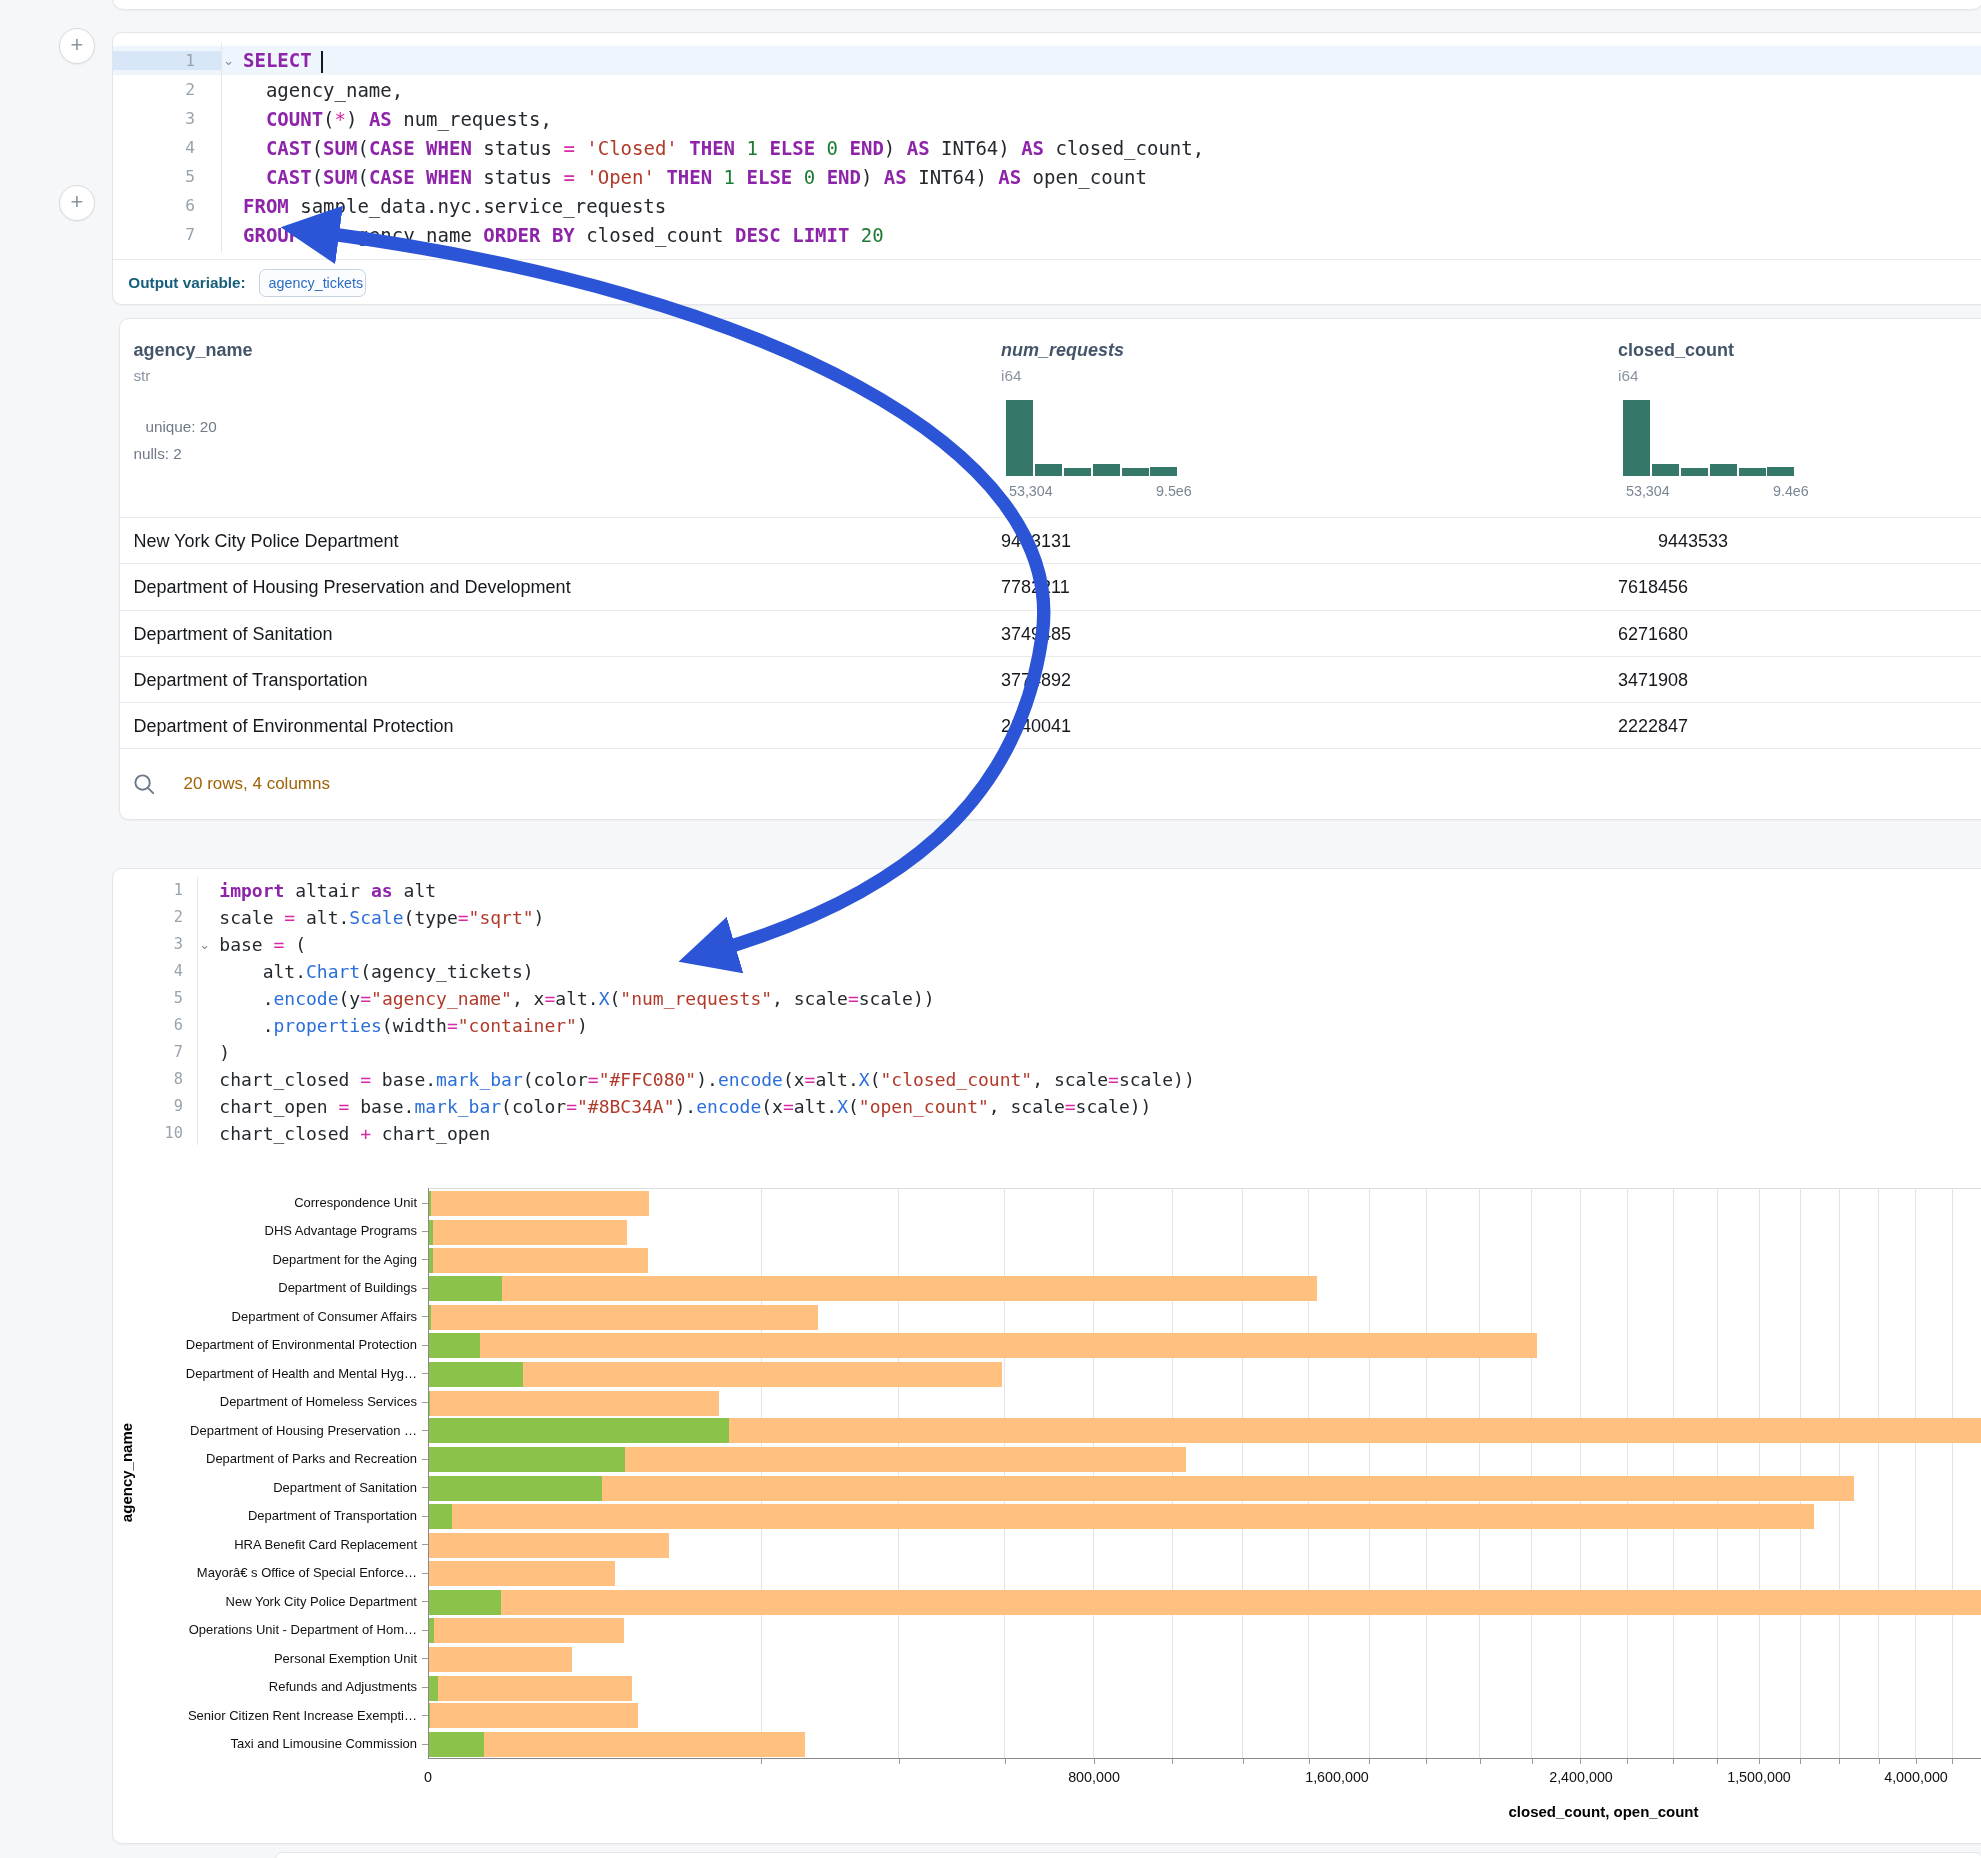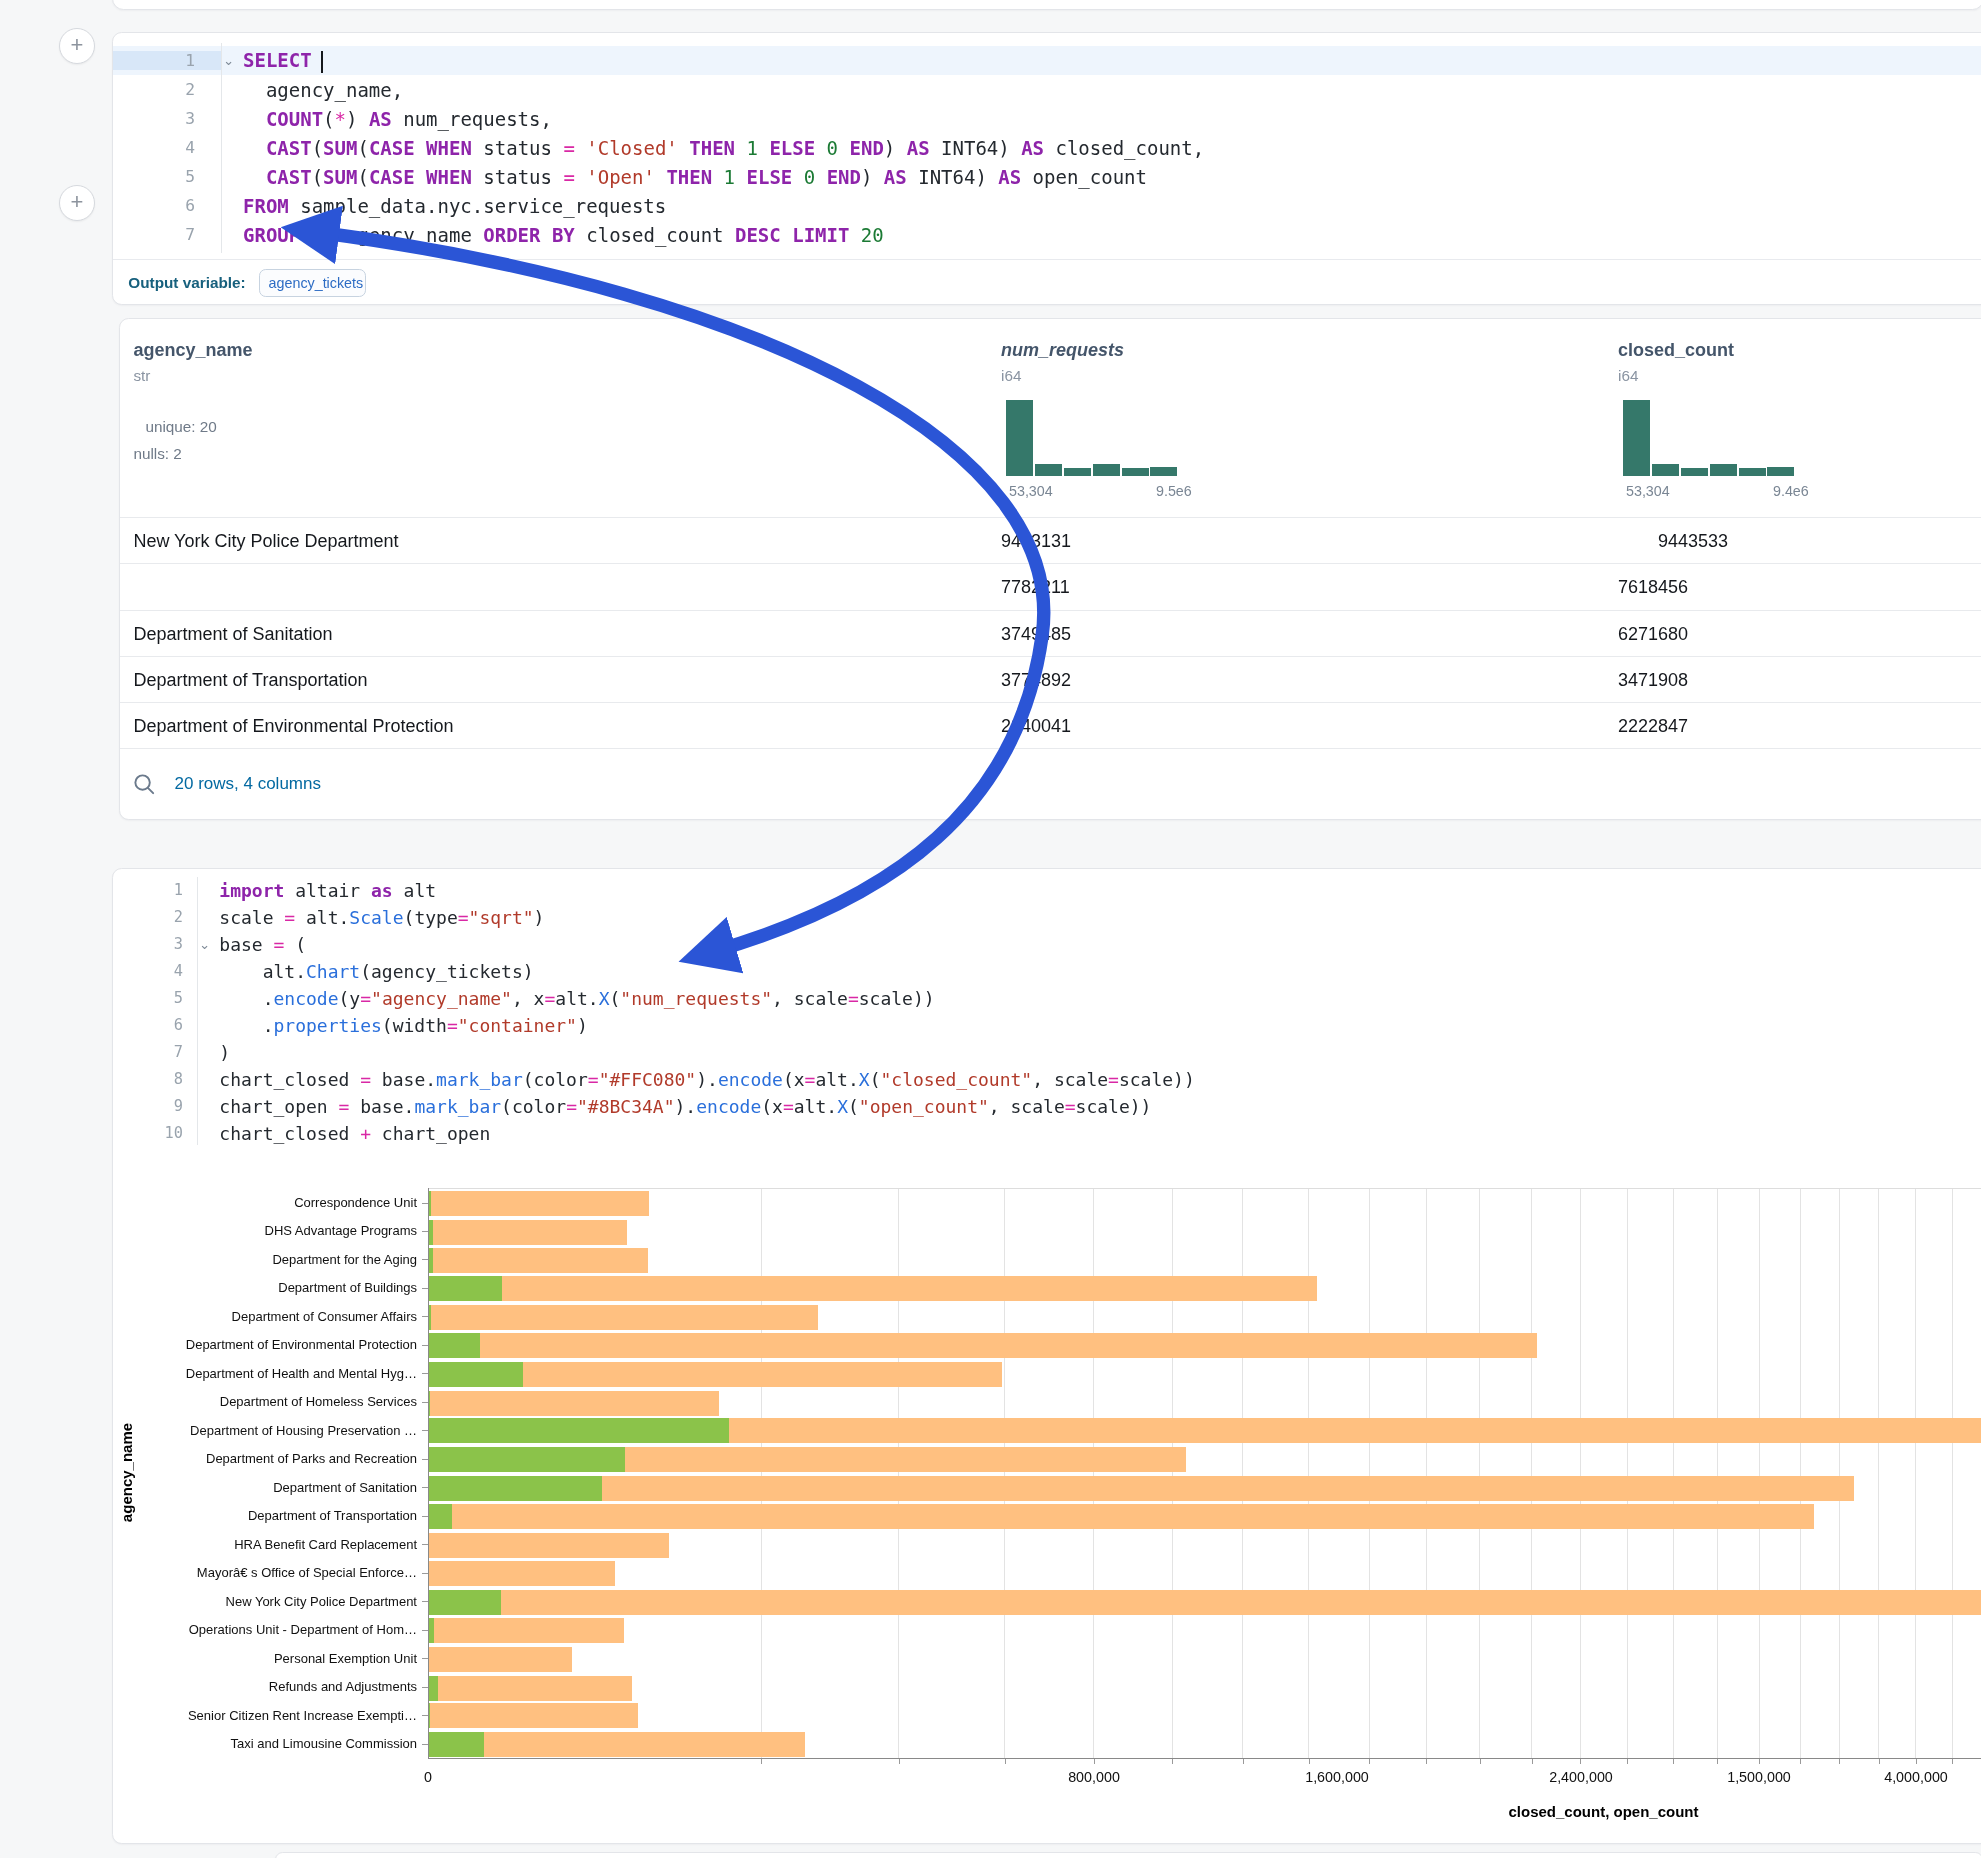--- a/index.html
+++ b/index.html
@@ -47,21 +47,21 @@
   
   .col-name{position:absolute;font-size:18px;font-weight:bold;color:#44556a;}
   .col-type{position:absolute;font-size:15.3px;color:#8a94a2;}
   .col-meta{position:absolute;font-size:15.3px;color:#6f7a88;}
   .hist{position:absolute;display:flex;align-items:flex-end;}
   .hist-bar{flex:none;}
   .hist-lab{position:absolute;font-size:14.3px;color:#7a8694;}
   .trow{position:absolute;left:0;right:0;border-top:1px solid #e8eaed;}
   .tcell{position:absolute;top:0;height:100%;display:flex;align-items:center;font-size:18px;color:#15181d;}
   .tfooter{position:absolute;left:0;right:0;border-top:1px solid #e8eaed;display:flex;align-items:center;}
-  .tfooter-text{font-size:17px;color:#0369a1;margin-left:18px;}
+  .tfooter-text{font-size:17px;color:#a16207;margin-left:27px;}
   
   .plot{position:absolute;overflow:hidden;border-top:1px solid #dddddd;}
   .gridline{position:absolute;top:0;bottom:0;width:1px;background:#e3e3e3;}
   .bar{position:absolute;height:25px;}
   .ylab{position:absolute;text-align:right;font-size:13px;color:#111;}
   .ytick{position:absolute;width:5.7px;height:1px;background:#9a9a9a;}
   .xtick{position:absolute;width:1px;height:5.7px;background:#9a9a9a;}
   .xlab{position:absolute;font-size:14.3px;color:#111;transform:translateX(-50%);}
   .axis-line{position:absolute;background:#898989;}
   .axis-title{position:absolute;font-weight:bold;font-size:15px;color:#000;}
@@ -123,20 +123,21 @@
       <div class="hist-lab" style="left: 1506px; top: 164px;">53,304</div>
       <div class="hist-lab" style="left: 1653px; top: 164px;">9.4e6</div>
     </div>
   <div id="table-rows">
       <div class="trow" style="top: 198px; height: 46px;">
         <div class="tcell" style="left: 13.4px;">New York City Police Department</div>
         <div class="tcell" style="left: 881px;">9453131</div>
         <div class="tcell" style="left: 1498px; margin-left: 40px;">9443533</div>
       </div>
       <div class="trow" style="top: 244px; height: 46px;">
+        <div class="tcell" style="left: 13.4px;">Department of Housing Preservation and Development</div>
         <div class="tcell" style="left: 881px;">7782211</div>
         <div class="tcell" style="left: 1498px;">7618456</div>
       </div>
       <div class="trow" style="top: 291px; height: 46px;">
         <div class="tcell" style="left: 13.4px;">Department of Sanitation</div>
         <div class="tcell" style="left: 881px;">3749485</div>
         <div class="tcell" style="left: 1498px;">6271680</div>
       </div>
       <div class="trow" style="top: 337px; height: 46px;">
         <div class="tcell" style="left: 13.4px;">Department of Transportation</div>

